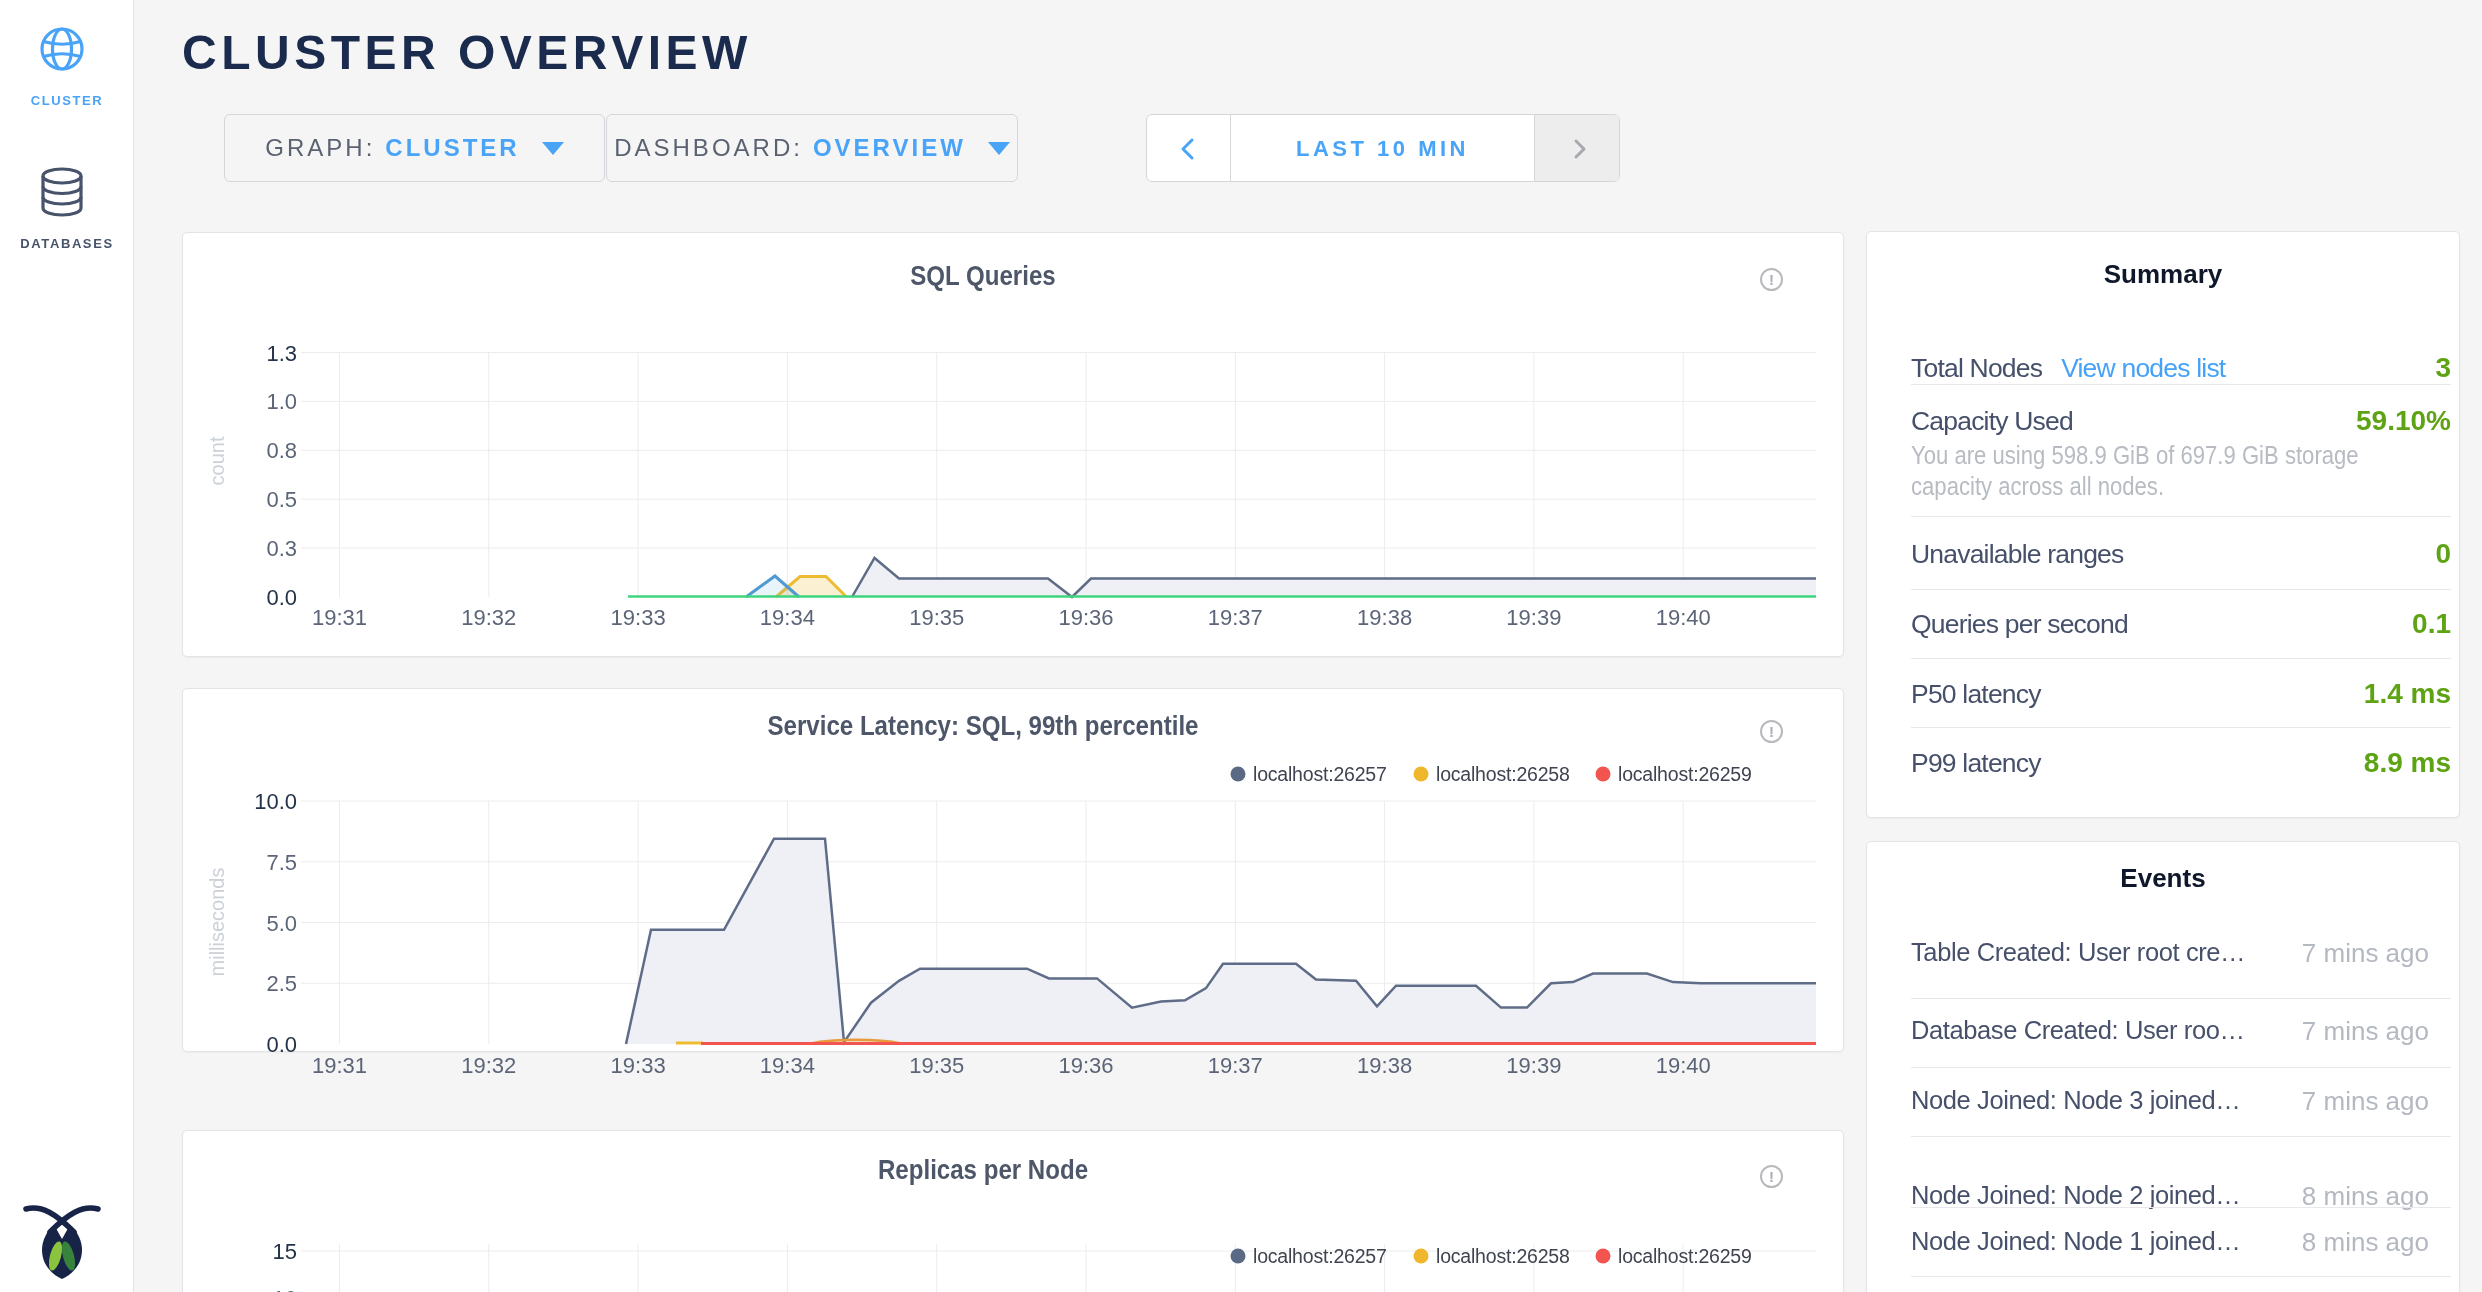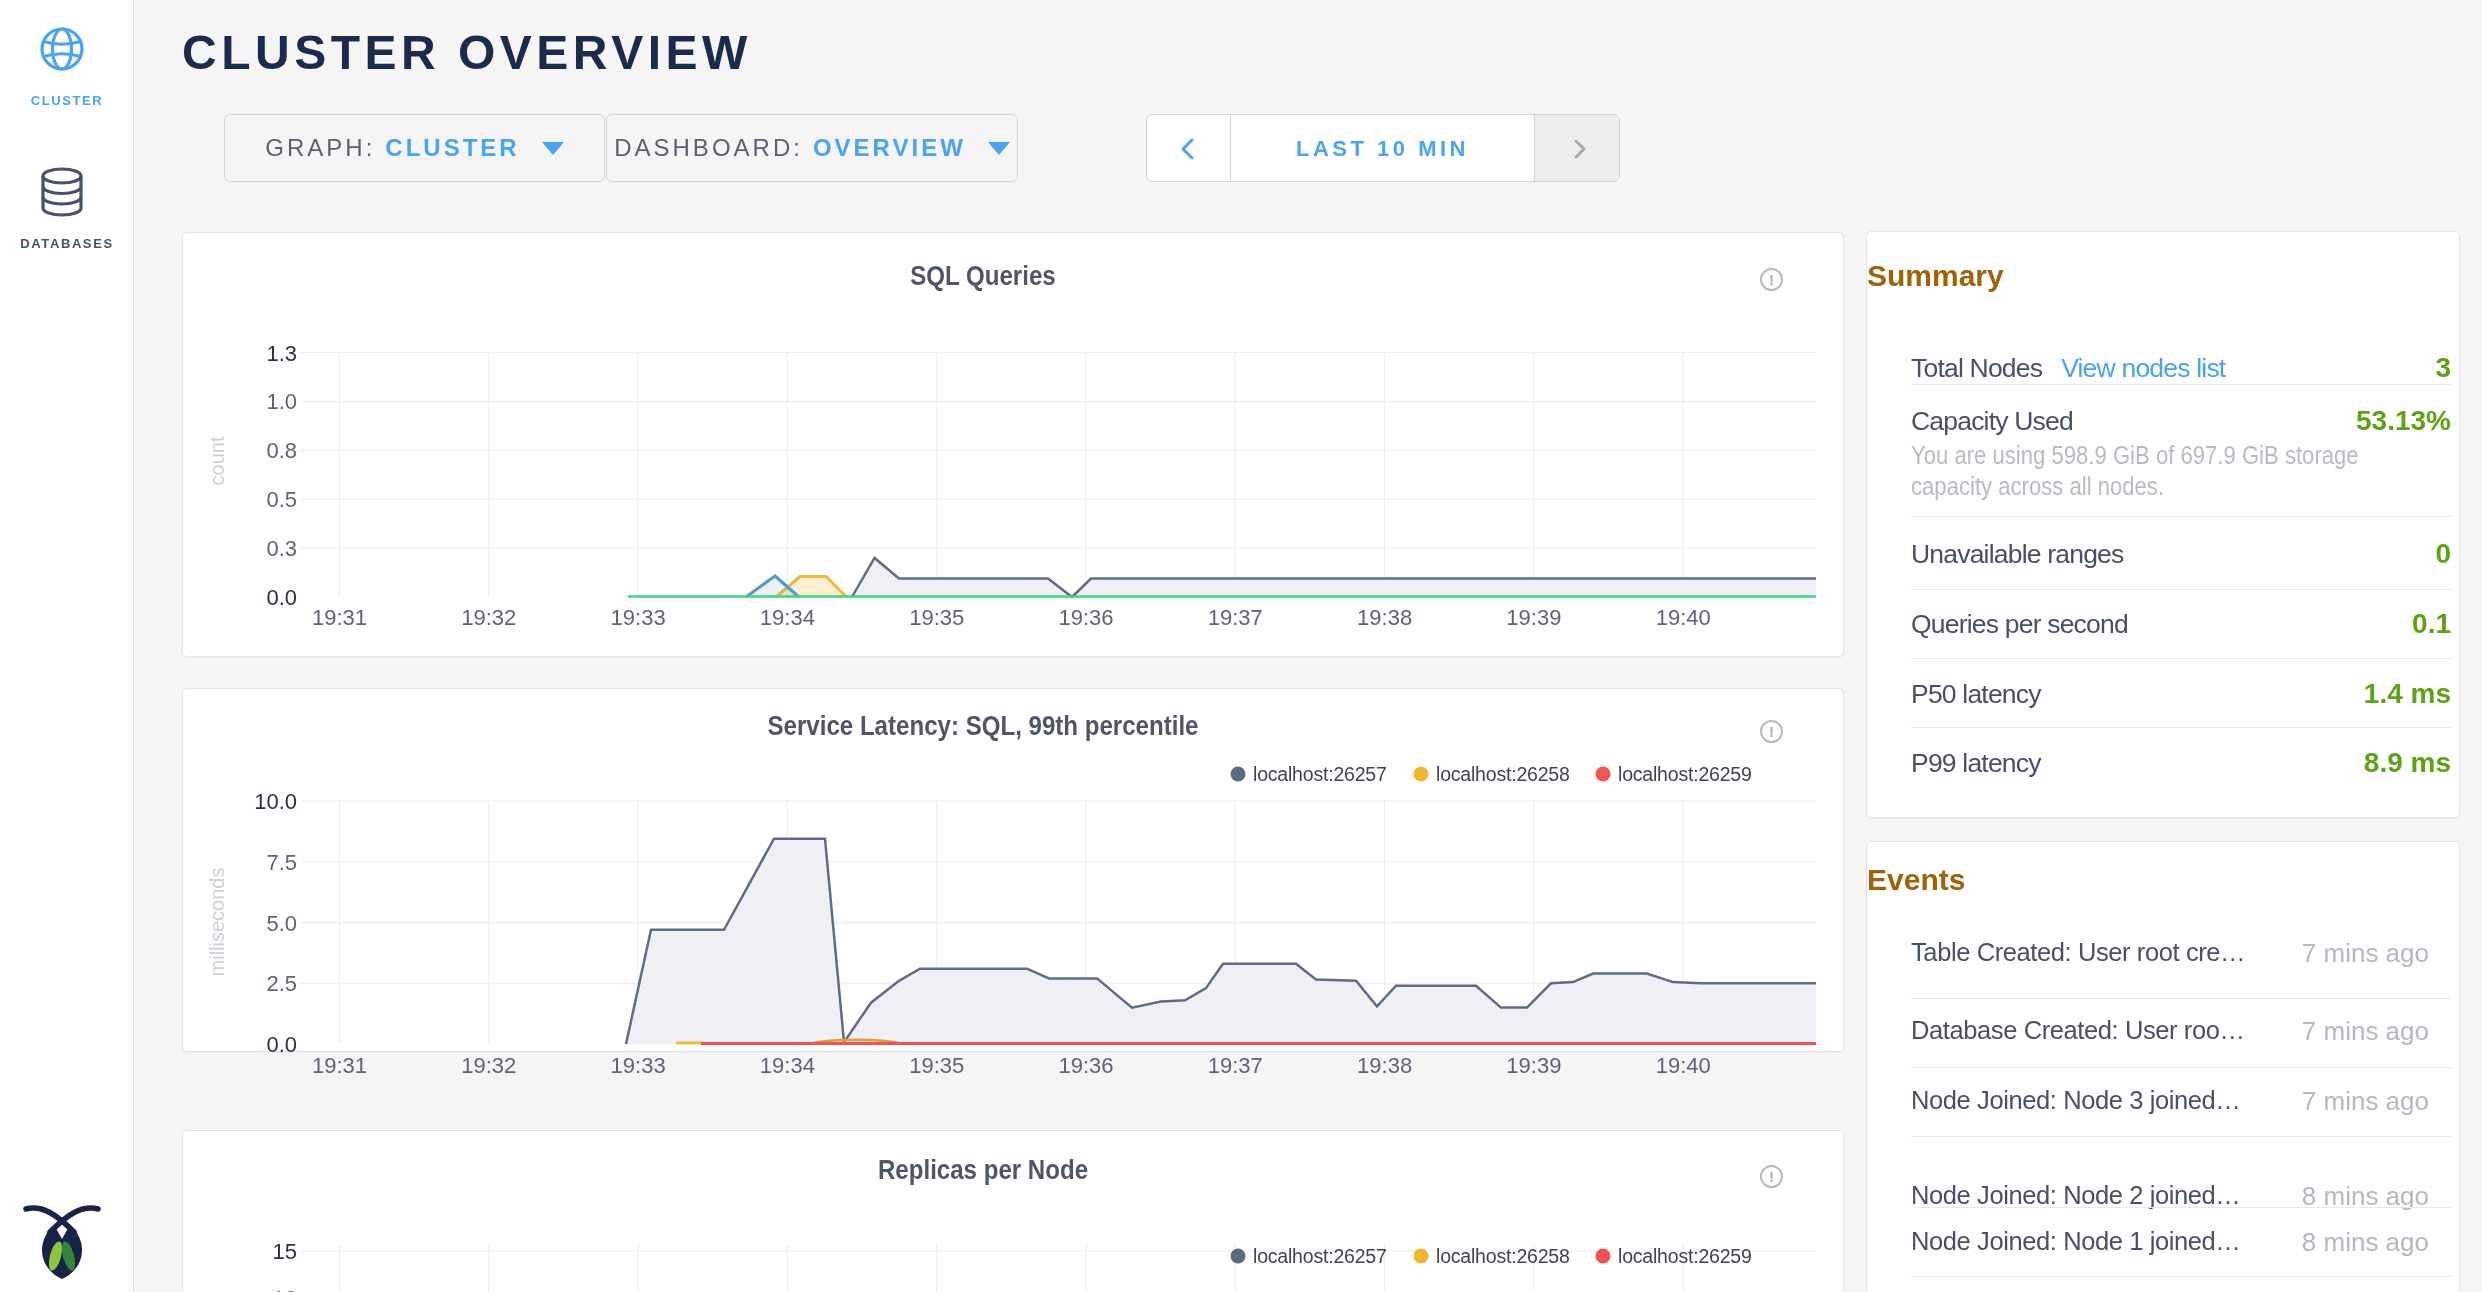--- a/index.html
+++ b/index.html
@@ -11,21 +11,21 @@
   .pagetitle { position:absolute; left:182px; top:25px; font-size:48px; font-weight:bold; letter-spacing:4.5px; color:#1b2b4d; }
   .selbox { position:absolute; top:114px; height:68px; border:1px solid #d4d6da; border-radius:6px;
             display:flex; align-items:center; justify-content:center; font-size:24px; letter-spacing:3px; color:#5a6272; }
   .selbox .val { color:#49a4f8; font-weight:bold; margin-left:10px; }
   .caret { display:inline-block; width:0; height:0; border-left:11px solid transparent; border-right:11px solid transparent;
            border-top:13px solid #49a4f8; margin-left:22px; }
   .card { position:absolute; background:#fff; border:1px solid #e4e4e6; border-radius:5px; box-shadow:0 1px 2px rgba(0,0,0,0.04); }
   .ctitle { position:absolute; transform:translateX(-50%) scaleX(0.86); font-weight:bold; font-size:28px; color:#4e5769; white-space:nowrap; }
   .infoicon { position:absolute; width:23px; height:23px; border:2px solid #b7b9bc; border-radius:50%; color:#a9adb3;
               font-size:15px; font-weight:bold; text-align:center; line-height:19px; }
-  .rcard-title { position:absolute; width:100%; text-align:left; font-weight:bold; font-size:30px; color:#a16207; }
+  .rcard-title { position:absolute; width:100%; text-align:center; font-weight:bold; font-size:26px; color:#0f172a; }
   .srow { position:absolute; left:44px; right:8px; }
   .slabel { font-size:26.5px; letter-spacing:-0.8px; color:#46506a; }
   .sval { position:absolute; right:0; top:-1px; font-size:28px; font-weight:bold; color:#5ea314; }
   .sdivider { position:absolute; left:44px; right:8px; height:1px; background:#e8e8ea; }
   .slink { color:#46a2f8; }
   .sgray { position:absolute; left:44px; font-size:26px; color:#b7bbc2; line-height:31px; transform:scaleX(0.85); transform-origin:left top; }
   .erow-label { font-size:25.5px; letter-spacing:-0.4px; color:#46506a; white-space:nowrap; }
   .erow-time { position:absolute; right:22px; top:0; font-size:26px; color:#b4b8c0; }
 </style>
 </head>
@@ -191,21 +191,21 @@
       <text x="1253" y="132" font-size="19.5" letter-spacing="-0.2" fill="#3f4450">localhost:26258</text>
       <circle cx="1420" cy="125" r="7.5" fill="#f2544f"></circle>
       <text x="1435" y="132" font-size="19.5" letter-spacing="-0.2" fill="#3f4450">localhost:26259</text>
     </svg>
 </div>
 
 <div class="card" style="left:1866px; top:231px; width:594px; height:587px;">
   <div class="rcard-title" style="top:27px; position:absolute; left:0;">Summary</div>
   <div class="srow" style="top:121px;"><span class="slabel">Total Nodes</span><span class="slabel slink" style="margin-left:19px;">View nodes list</span><span class="sval">3</span></div>
   <div class="sdivider" style="top:152px;"></div>
-  <div class="srow" style="top:174px;"><span class="slabel">Capacity Used</span><span class="sval">53.13%</span></div>
+  <div class="srow" style="top:174px;"><span class="slabel">Capacity Used</span><span class="sval">59.10%</span></div>
   <div class="sgray" style="top:208px;">You are using 598.9 GiB of 697.9 GiB storage<br>capacity across all nodes.</div>
   <div class="sdivider" style="top:284px;"></div>
   <div class="srow" style="top:307px;"><span class="slabel">Unavailable ranges</span><span class="sval">0</span></div>
   <div class="sdivider" style="top:357px;"></div>
   <div class="srow" style="top:377px;"><span class="slabel">Queries per second</span><span class="sval">0.1</span></div>
   <div class="sdivider" style="top:426px;"></div>
   <div class="srow" style="top:447px;"><span class="slabel">P50 latency</span><span class="sval">1.4 ms</span></div>
   <div class="sdivider" style="top:495px;"></div>
   <div class="srow" style="top:516px;"><span class="slabel">P99 latency</span><span class="sval">8.9 ms</span></div>
 </div>

